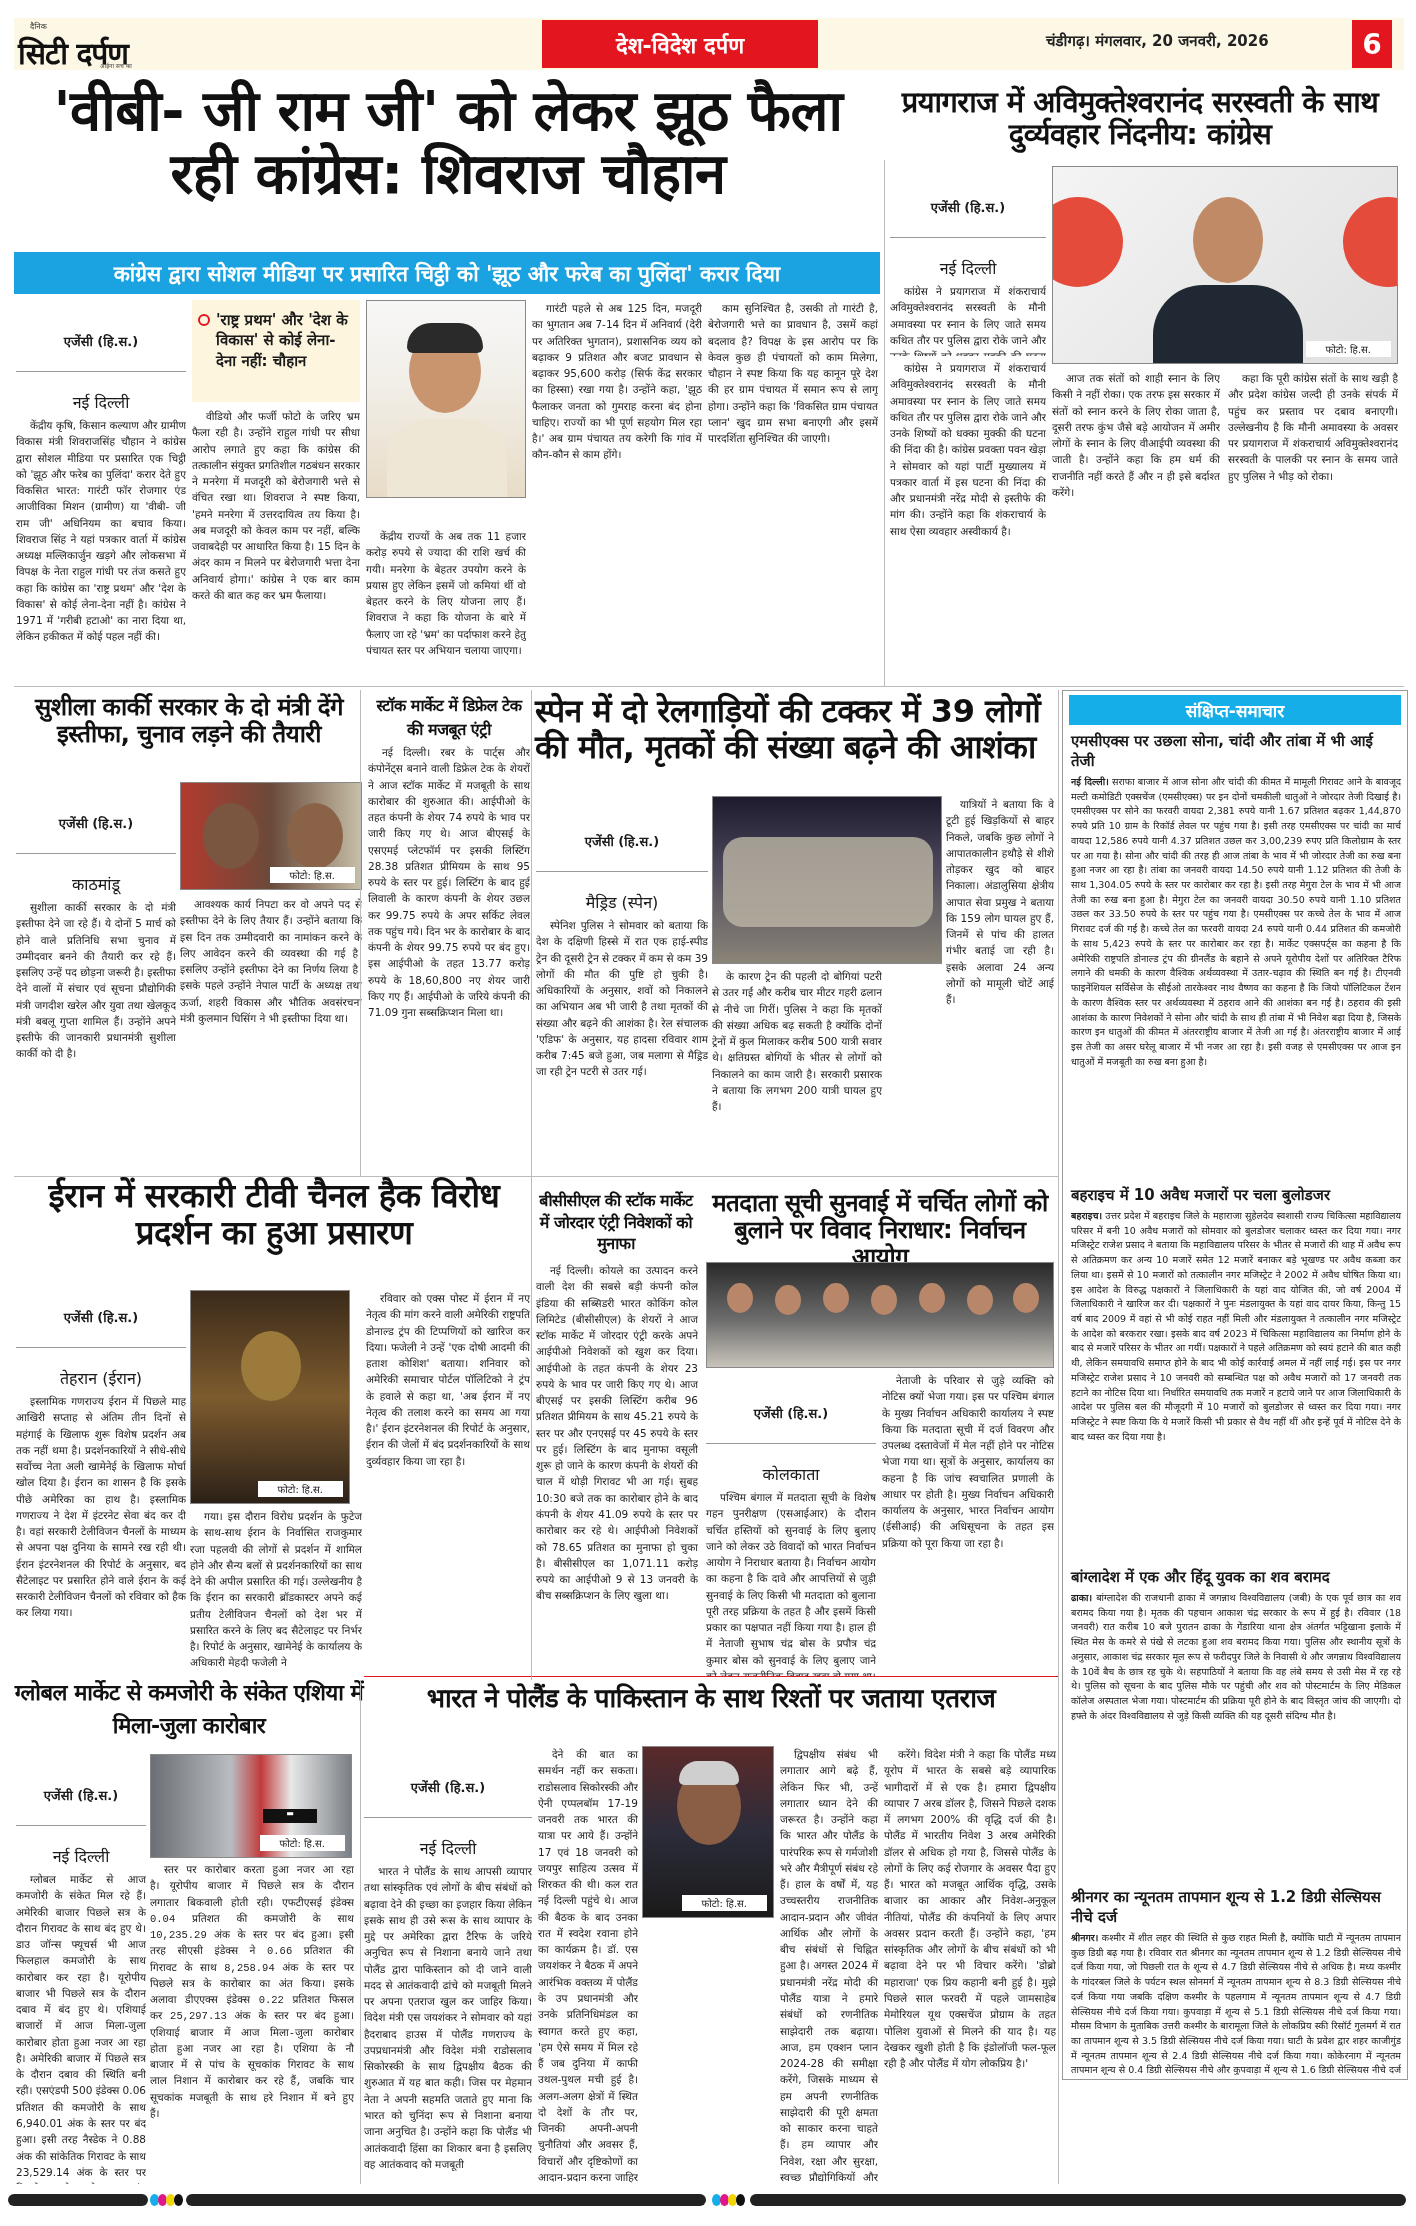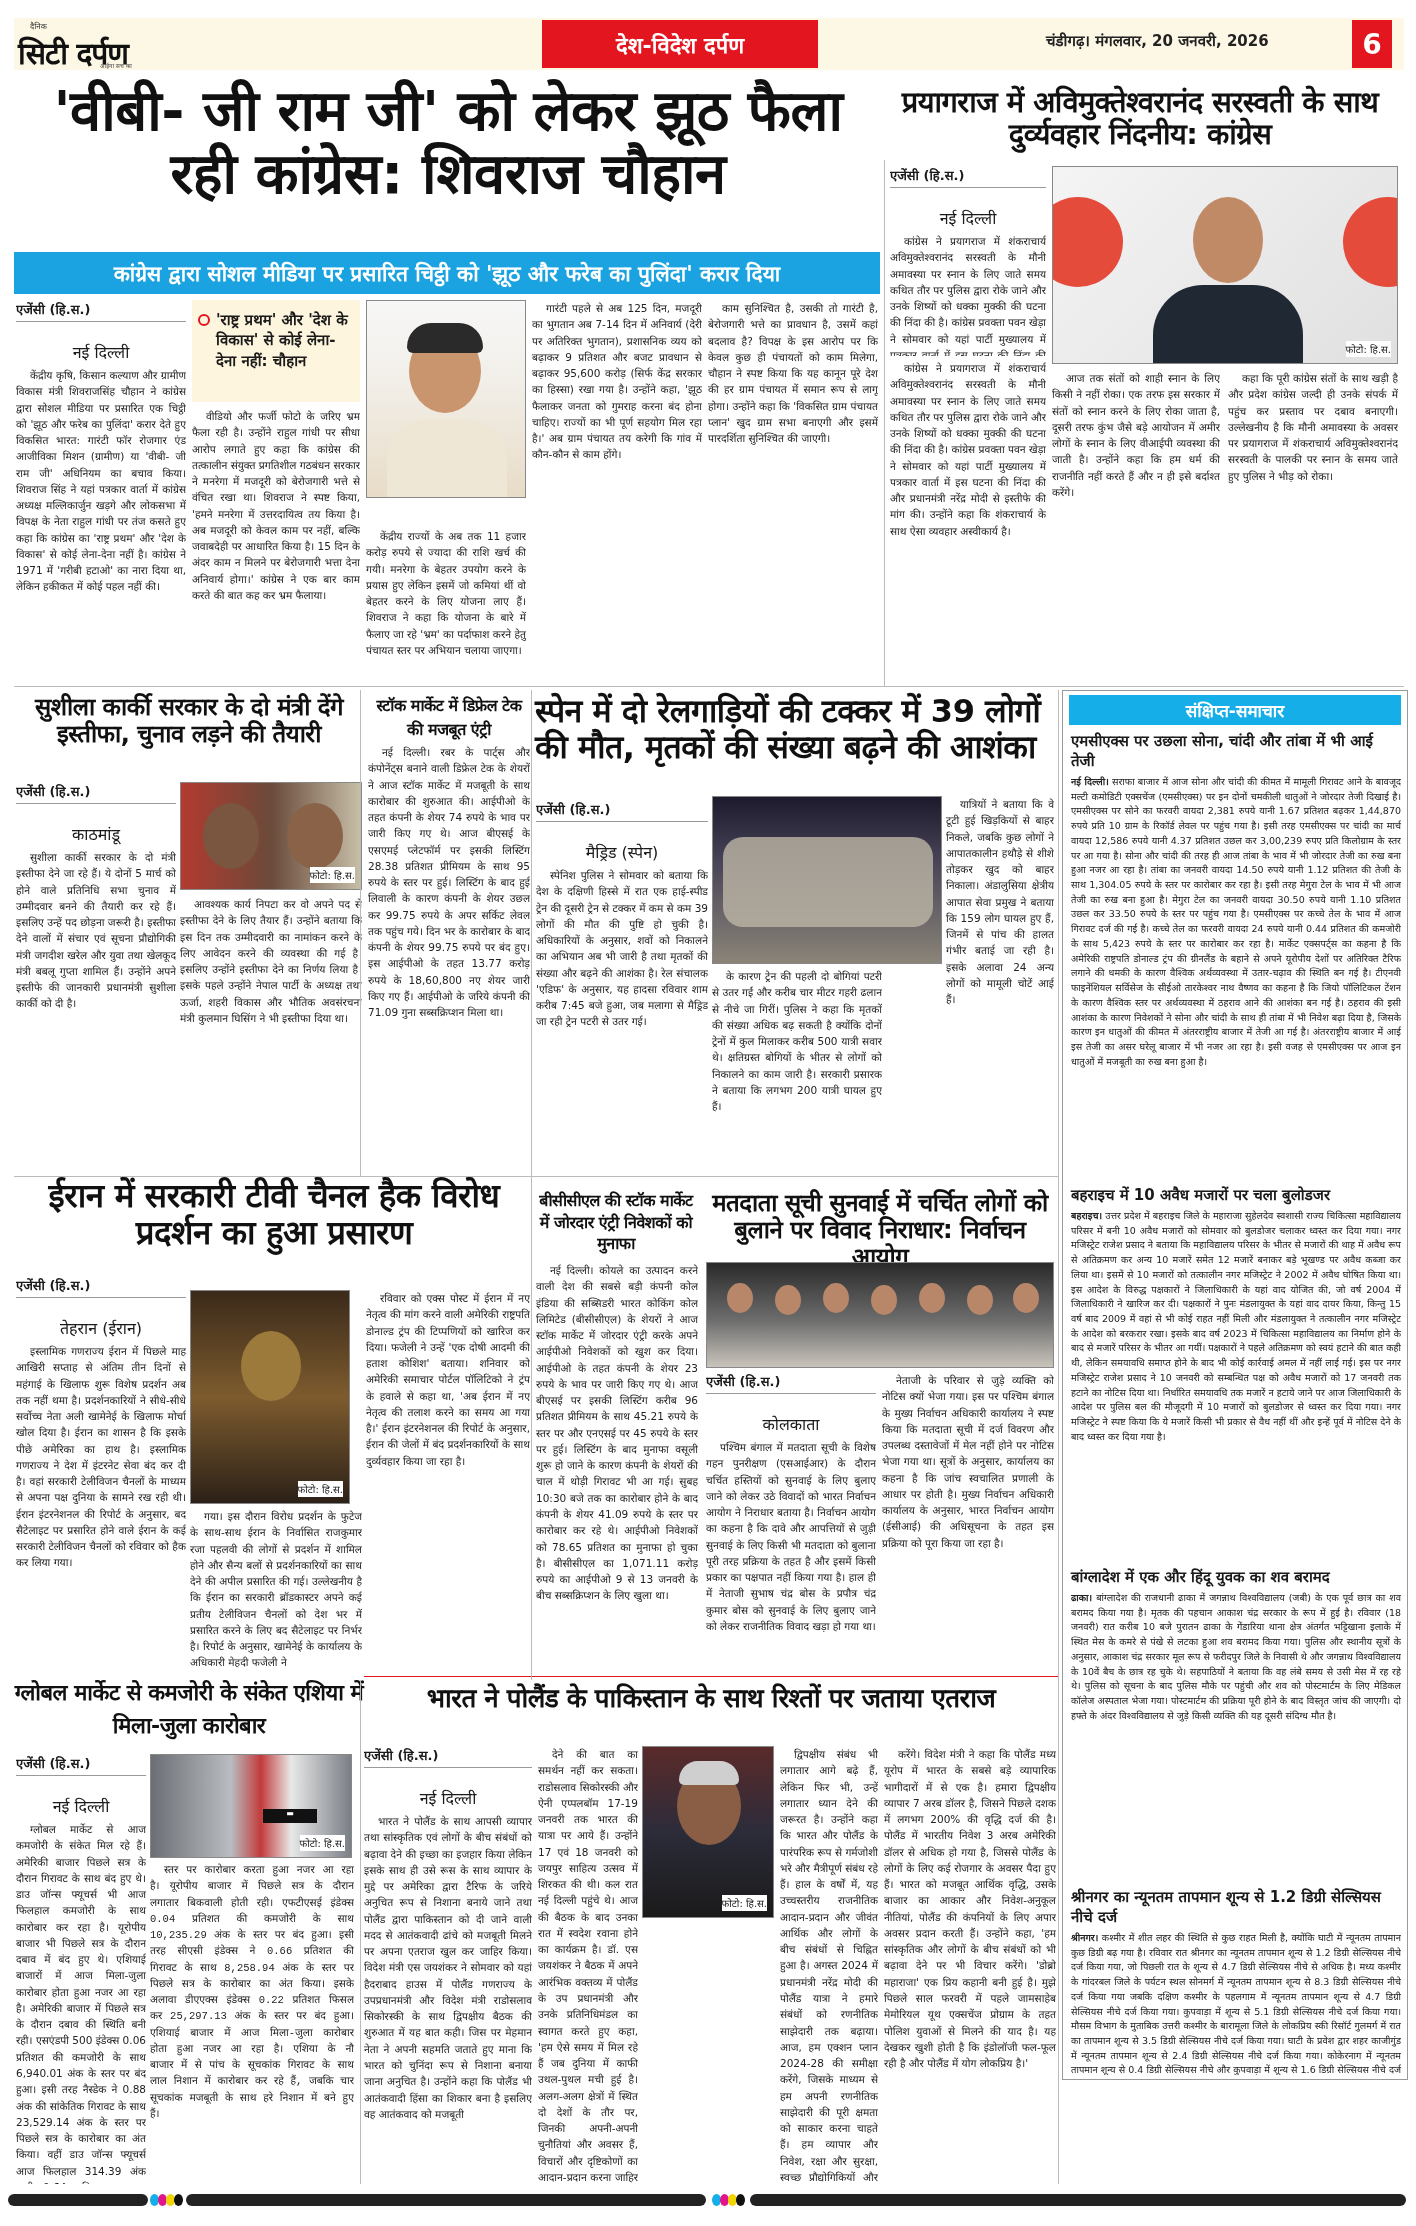--- a/index.html
+++ b/index.html
@@ -13,27 +13,27 @@
   .logo-tag { left: 100px; top: 62px; font-size: 6px; color: #444; }
   .section-tab { left: 542px; top: 20px; width: 276px; height: 48px; background: #e3161f; color: #fff; font-size: 22px; font-weight: bold; display:flex; align-items:center; justify-content:center; }
   .dateline { left: 1046px; top: 30px; font-size: 15px; font-weight: bold; color: #222; }
   .page-no { left: 1352px; top: 20px; width: 40px; height: 48px; background: #e3161f; color:#fff; font-size: 28px; font-weight:bold; display:flex; align-items:center; justify-content:center; }
 
   .headline { font-weight: bold; color: #111; line-height: 1.12; letter-spacing: -0.5px; }
   .h-main { left: 18px; top: 80px; width: 860px; font-size: 56px; text-align:center; }
   .subband { left: 14px; top: 252px; width: 866px; height: 42px; background: #1aa3e0; color:#fff; font-size: 21px; font-weight:bold; display:flex; align-items:center; justify-content:center; }
   .h-right { left: 880px; top: 86px; width: 520px; font-size: 29px; text-align:center; }
 
-  .byline { font-size: 13px; font-weight: bold; text-align:left; border-bottom: 1px solid #999; padding-bottom: 3px; }
+  .byline { font-size: 13px; font-weight: bold; text-align:center; border-bottom: 1px solid #999; padding-bottom: 21px; margin-top: 32px; }
   .place { font-size: 16px; text-align:center; margin-top: 19px; }
   .body-text { font-size: 10.5px; line-height: 1.55; text-align: justify; color: #222; overflow: hidden; }
   .body-text p { text-indent: 14px; }
   .col { position: absolute; overflow: hidden; }
   .photo { position: absolute; border: 1px solid #888; overflow:hidden; }
-  .photo-cap { position:absolute; right: 6px; bottom: 6px; background:#fff; font-size: 10px; padding: 1px 0; }
+  .photo-cap { position:absolute; right: 6px; bottom: 6px; background:#fff; font-size: 10px; padding: 1px 20px; }
 
   .quote-box { left: 192px; top: 300px; width: 168px; height: 102px; background: #fdf5dd; padding: 10px 10px 6px 24px; font-size: 15px; font-weight: bold; line-height: 1.35; }
   .quote-ring { position:absolute; left: 6px; top: 14px; width: 12px; height: 12px; border: 2px solid #e3161f; border-radius: 50%; }
 
   .rule-v { position:absolute; width: 1px; background: #bbb; }
   .rule-h { position:absolute; height: 1px; background: #bbb; }
 
   .h-sec { left: 14px; top: 694px; width: 350px; font-size: 24px; text-align:center; }
   .h-stock { left: 368px; top: 694px; width: 162px; font-size: 16px; text-align:center; line-height: 1.5; }
   .h-spain { left: 535px; top: 694px; width: 520px; font-size: 32px; }

